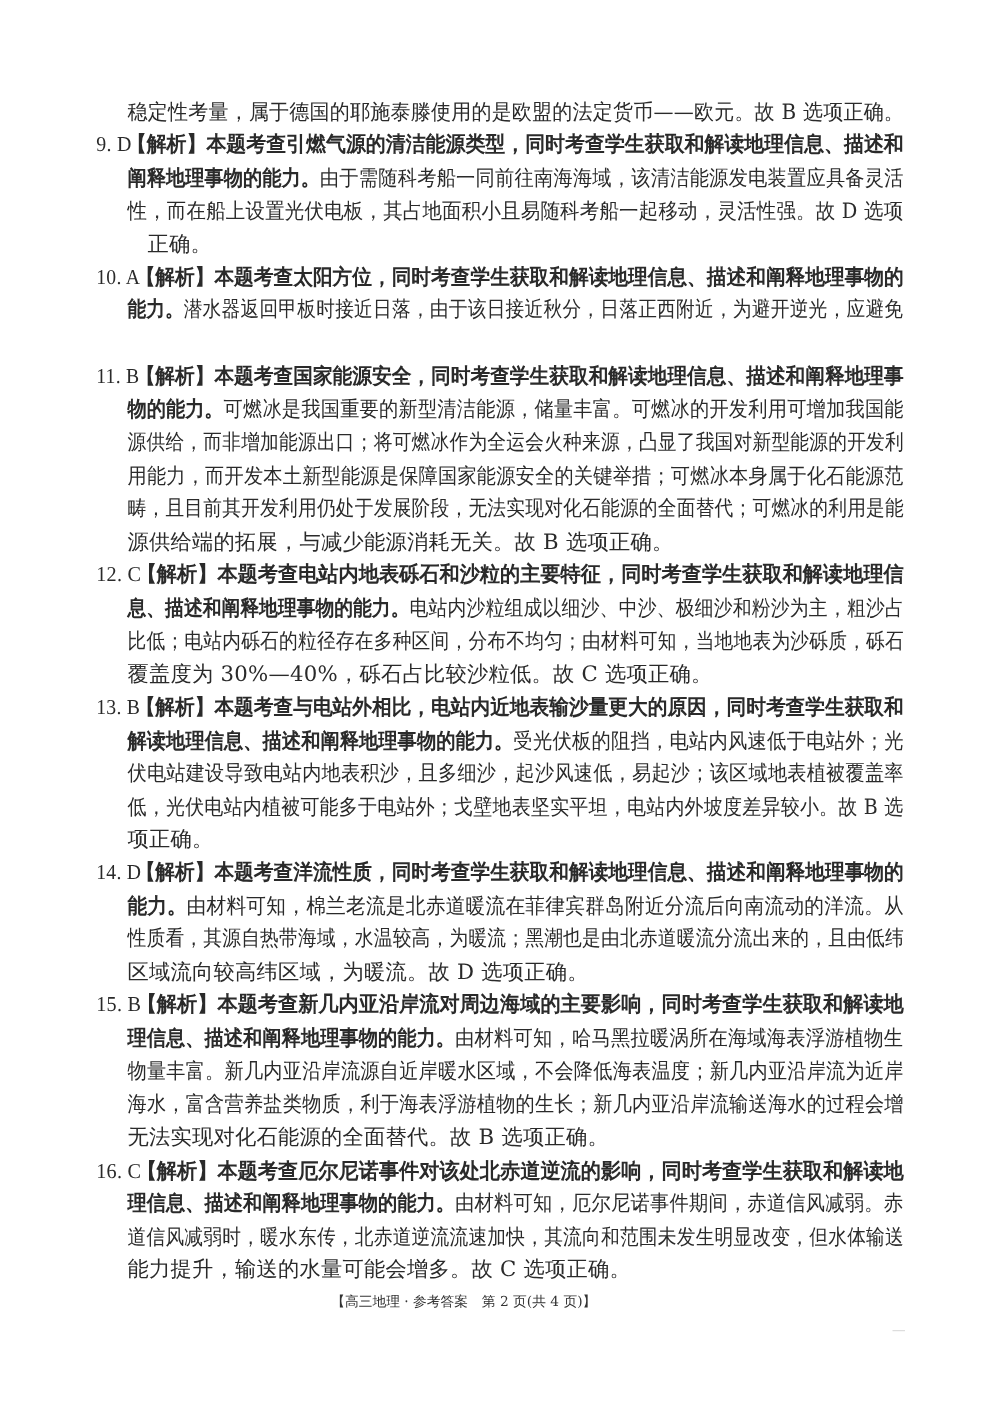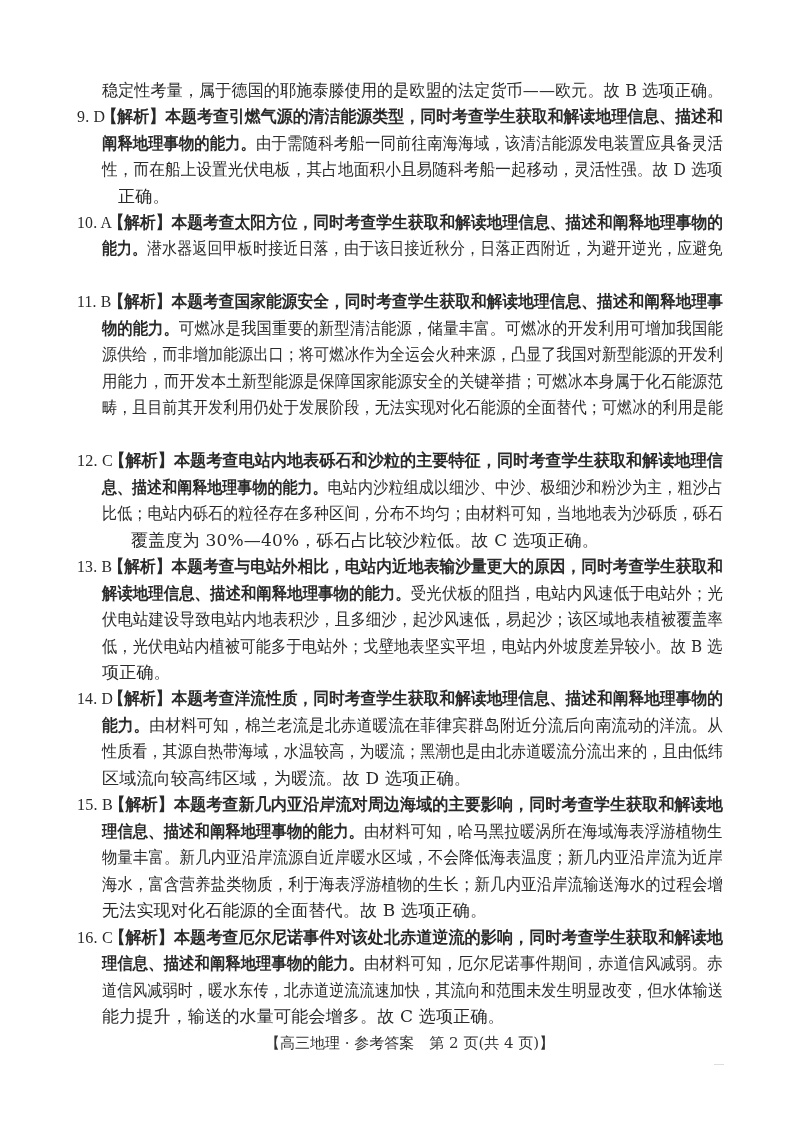--- a/index.html
+++ b/index.html
@@ -6,43 +6,44 @@
   body { width: 800px; height: 1124px; position: relative; overflow: hidden;
          font-family: "DejaVu Serif", "Liberation Serif", serif; color: #2a2a2a; }
   .page { position: absolute; left: 0; top: 0; width: 787px; height: 1124px; }
   .line { position: absolute; left: 0; white-space: nowrap; font-size: 17px;
           line-height: 20px; letter-spacing: 0.2px; }
   .first { left: 77px; }
   .cont0 { left: 102px; }
   .num { display: inline-block; width: 26px; font-family: "Liberation Serif", serif; }
   .tag { font-family: "DejaVu Sans", sans-serif; font-weight: bold; letter-spacing: 0; }
   .bold { font-family: "DejaVu Sans", sans-serif; font-weight: bold; letter-spacing: 0; }
-  .footer { position: absolute; left: 265px; top: 1042px; font-size: 15px; color: #333; white-space: nowrap; }
+  .footer { position: absolute; left: 265px; top: 1042px; font-size: 11px; color: #333; white-space: nowrap; }
   .mark { position: absolute; left: 714px; top: 1064px; width: 10px; height: 1px; background: #ddd; }
 </style>
 </head>
 <body>
 
 <div class="page" id="page">
     <div class="line cont0" style="top: 80px; transform-origin: left top; transform: scaleX(0.940909);"><span>稳定性考量，属于德国的耶施泰滕使用的是欧盟的法定货币——欧元。故 B 选项正确。</span></div>
     <div class="line first" style="top: 106px; transform-origin: left top; transform: scaleX(0.937591);"><span class="num" style="width: 26px;">9. D</span><span class="tag">【解析】</span><span class="bold">本题考查引燃气源的清洁能源类型，同时考查学生获取和解读地理信息、描述和</span></div>
     <div class="line cont0" style="top: 133px; transform-origin: left top; transform: scaleX(0.905248);"><span class="bold">阐释地理事物的能力。</span><span>由于需随科考船一同前往南海海域，该清洁能源发电装置应具备灵活</span></div>
     <div class="line cont0" style="top: 159px; transform-origin: left top; transform: scaleX(0.91458);"><span>性，而在船上设置光伏电板，其占地面积小且易随科考船一起移动，灵活性强。故 D 选项</span></div>
     <div class="line cont0" style="top: 186px; margin-left: 16px;"><span>正确。</span></div>
     <div class="line first" style="top: 212px; transform-origin: left top; transform: scaleX(0.926829);"><span class="num" style="width: 34px;">10. A</span><span class="tag">【解析】</span><span class="bold">本题考查太阳方位，同时考查学生获取和解读地理信息、描述和阐释地理事物的</span></div>
     <div class="line cont0" style="top: 238px; transform-origin: left top; transform: scaleX(0.880851);"><span class="bold">能力。</span><span>潜水器返回甲板时接近日落，由于该日接近秋分，日落正西附近，为避开逆光，应避免</span></div>
     <div class="line first" style="top: 291px; transform-origin: left top; transform: scaleX(0.926829);"><span class="num" style="width: 34px;">11. B</span><span class="tag">【解析】</span><span class="bold">本题考查国家能源安全，同时考查学生获取和解读地理信息、描述和阐释地理事</span></div>
     <div class="line cont0" style="top: 318px; transform-origin: left top; transform: scaleX(0.90393);"><span class="bold">物的能力。</span><span>可燃冰是我国重要的新型清洁能源，储量丰富。可燃冰的开发利用可增加我国能</span></div>
     <div class="line cont0" style="top: 344px; transform-origin: left top; transform: scaleX(0.880851);"><span>源供给，而非增加能源出口；将可燃冰作为全运会火种来源，凸显了我国对新型能源的开发利</span></div>
     <div class="line cont0" style="top: 371px; transform-origin: left top; transform: scaleX(0.902616);"><span>用能力，而开发本土新型能源是保障国家能源安全的关键举措；可燃冰本身属于化石能源范</span></div>
     <div class="line cont0" style="top: 397px; transform-origin: left top; transform: scaleX(0.880851);"><span>畴，且目前其开发利用仍处于发展阶段，无法实现对化石能源的全面替代；可燃冰的利用是能</span></div>
+    <div class="line cont0" style="top: 424px;"><span>源供给端的拓展，与减少能源消耗无关。故 B 选项正确。</span></div>
     <div class="line first" style="top: 450px; transform-origin: left top; transform: scaleX(0.95);"><span class="num" style="width: 34px;">12. C</span><span class="tag">【解析】</span><span class="bold">本题考查电站内地表砾石和沙粒的主要特征，同时考查学生获取和解读地理信</span></div>
     <div class="line cont0" style="top: 477px; transform-origin: left top; transform: scaleX(0.884615);"><span class="bold">息、描述和阐释地理事物的能力。</span><span>电站内沙粒组成以细沙、中沙、极细沙和粉沙为主，粗沙占</span></div>
     <div class="line cont0" style="top: 503px; transform-origin: left top; transform: scaleX(0.880851);"><span>比低；电站内砾石的粒径存在多种区间，分布不均匀；由材料可知，当地地表为沙砾质，砾石</span></div>
-    <div class="line cont0" style="top: 530px; margin-left: 29px;"><span>覆盖度为 30%—40%，砾石占比较沙粒低。故 C 选项正确。</span></div>
+    <div class="line cont0" style="top: 530px;"><span>覆盖度为 30%—40%，砾石占比较沙粒低。故 C 选项正确。</span></div>
     <div class="line first" style="top: 556px; transform-origin: left top; transform: scaleX(0.926829);"><span class="num" style="width: 34px;">13. B</span><span class="tag">【解析】</span><span class="bold">本题考查与电站外相比，电站内近地表输沙量更大的原因，同时考查学生获取和</span></div>
     <div class="line cont0" style="top: 583px; transform-origin: left top; transform: scaleX(0.907895);"><span class="bold">解读地理信息、描述和阐释地理事物的能力。</span><span>受光伏板的阻挡，电站内风速低于电站外；光</span></div>
     <div class="line cont0" style="top: 609px; transform-origin: left top; transform: scaleX(0.902616);"><span>伏电站建设导致电站内地表积沙，且多细沙，起沙风速低，易起沙；该区域地表植被覆盖率</span></div>
     <div class="line cont0" style="top: 636px; transform-origin: left top; transform: scaleX(0.893525);"><span>低，光伏电站内植被可能多于电站外；戈壁地表坚实平坦，电站内外坡度差异较小。故 B 选</span></div>
     <div class="line cont0" style="top: 662px;"><span>项正确。</span></div>
     <div class="line first" style="top: 688px; transform-origin: left top; transform: scaleX(0.926829);"><span class="num" style="width: 34px;">14. D</span><span class="tag">【解析】</span><span class="bold">本题考查洋流性质，同时考查学生获取和解读地理信息、描述和阐释地理事物的</span></div>
     <div class="line cont0" style="top: 715px; transform-origin: left top; transform: scaleX(0.926866);"><span class="bold">能力。</span><span>由材料可知，棉兰老流是北赤道暖流在菲律宾群岛附近分流后向南流动的洋流。从</span></div>
     <div class="line cont0" style="top: 741px; transform-origin: left top; transform: scaleX(0.880851);"><span>性质看，其源自热带海域，水温较高，为暖流；黑潮也是由北赤道暖流分流出来的，且由低纬</span></div>
     <div class="line cont0" style="top: 768px;"><span>区域流向较高纬区域，为暖流。故 D 选项正确。</span></div>
     <div class="line first" style="top: 794px; transform-origin: left top; transform: scaleX(0.95);"><span class="num" style="width: 34px;">15. B</span><span class="tag">【解析】</span><span class="bold">本题考查新几内亚沿岸流对周边海域的主要影响，同时考查学生获取和解读地</span></div>

